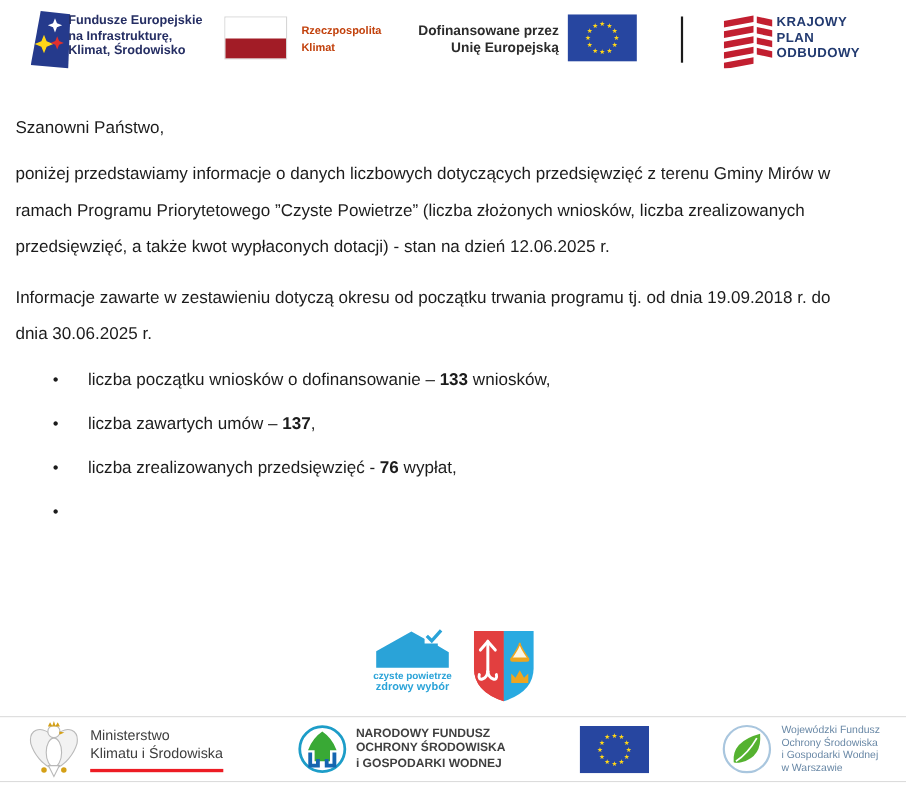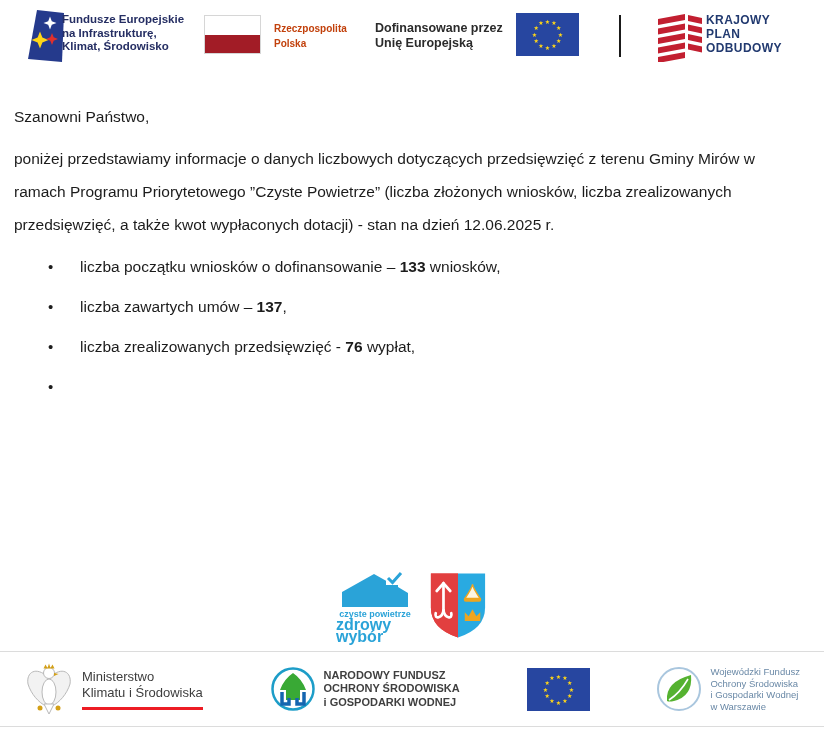--- a/index.html
+++ b/index.html
@@ -15,45 +15,45 @@
 
   
   .header { position:relative; height:84px; }
   .abs { position:absolute; }
 
   .fe-text { left:62px; top:13px; font-size:11.5px; font-weight:700; color:#252e63; line-height:13.5px; }
   .pl-flag { left:204px; top:15px; width:57px; height:39px; border:1px solid #d6d6d6; }
   .pl-flag .w { height:50%; background:#ffffff; }
   .pl-flag .r { height:50%; background:#a21c26; }
   .pl-text { left:274px; top:21px; font-size:10px; font-weight:700; color:#c2410c; line-height:15px; }
-  .euf-text { left:375px; top:21px; width:133px; text-align:left; font-size:12.5px; font-weight:700; color:#2b2b2b; line-height:15px; }
+  .euf-text { left:375px; top:21px; width:133px; text-align:right; font-size:12.5px; font-weight:700; color:#2b2b2b; line-height:15px; }
   .eu-flag-header { left:516px; top:13px; }
   .vdivider { left:619px; top:15px; width:2px; height:42px; background:#1a1a1a; }
   .kpo-icon { left:658px; top:12px; }
   .kpo-text { left:706px; top:13px; font-size:12px; font-weight:700; color:#223a70; line-height:14px; letter-spacing:0.4px; }
 
   
   .content { padding:0 30px 0 14px; }
   .salutation { margin-top:21px; font-size:15.5px; line-height:24px; }
   .para { margin-top:13px; font-size:15.5px; line-height:33px; max-width:772px; }
   .bullets { margin-top:10px; list-style:none; }
   .bullets li { display:flex; margin-top:9px; line-height:31px; font-size:15.5px; }
   .bullet-dot { width:32px; margin-left:34px; flex:0 0 auto; text-align:left; }
   .bullet-dot::before { content:"•"; font-size:15px; }
   .b { font-weight:700; }
 
   
   .mid-logos { position:absolute; left:0; right:0; top:570px; height:76px;
                display:flex; justify-content:center; gap:14px; }
   .cp-logo { display:flex; flex-direction:column; align-items:center; width:78px; }
   .cp-line1 { font-size:9px;  font-weight:800; color:#2aa3d8; line-height:10px; margin-top:1px; }
-  .cp-line2 { font-size:16px; font-weight:800; color:#2aa3d8; line-height:12px; }
-
-  
-  .footer { position:absolute; left:0; right:0; top:651px; height:76px;
+  .cp-line2 { font-size:10px; font-weight:800; color:#2aa3d8; line-height:12px; }
+
+  
+  .footer { position:absolute; left:0; right:0; top:651px; height:60px;
             border-top:1px solid #dcdcdc; border-bottom:1px solid #dcdcdc;
             display:flex; align-items:center; justify-content:space-between;
             padding:0 24px; background:#ffffff; }
   .flogo { display:flex; align-items:center; gap:8px; }
   .ministry-text { font-size:13px; color:#3d3d3d; line-height:16.5px; }
   .ministry-rule { height:3px; background:#ed1c24; margin-top:5px; }
   .nfos-text { font-size:11px; font-weight:700; color:#3f3f3f; line-height:13.5px; }
   .wfos-text { font-size:9.5px; color:#6988a6; line-height:11.5px; }
 </style>
 </head>
@@ -74,21 +74,21 @@
       <div>na Infrastrukturę,</div>
       <div>Klimat, Środowisko</div>
     </div>
 
     <div class="abs pl-flag">
       <div class="w"></div>
         <div class="r"></div>
     </div>
     <div class="abs pl-text">
       <div>Rzeczpospolita</div>
-      <div>Polska</div>
+      <div>Klimat</div>
     </div>
 
     <div class="abs euf-text">
       <div>Dofinansowane przez</div>
       <div>Unię Europejską</div>
     </div>
 
     <svg class="abs eu-flag-header" width="63" height="43" viewBox="0 0 63 43">
       <rect x="0" y="0" width="63" height="43" fill="#2746a0"></rect>
       <g fill="#ffd617" font-size="6" text-anchor="middle" font-family="DejaVu Sans">
@@ -125,20 +125,21 @@
     <div class="abs kpo-text">
       <div>KRAJOWY</div>
       <div>PLAN</div>
       <div>ODBUDOWY</div>
     </div>
   </div>
 
   <div class="content">
     <p class="salutation">Szanowni Państwo,</p>
     <p class="para">poniżej przedstawiamy informacje o danych liczbowych dotyczących przedsięwzięć z terenu Gminy Mirów w ramach Programu Priorytetowego ”Czyste Powietrze” (liczba złożonych wniosków, liczba zrealizowanych przedsięwzięć, a także kwot wypłaconych dotacji) - stan na dzień 12.06.2025 r.</p>
+    <p class="para">Informacje zawarte w zestawieniu dotyczą okresu od początku trwania programu tj. od dnia 19.09.2018 r. do dnia 30.06.2025 r.</p>
 
     <ul class="bullets">
       <li>
         <span class="bullet-dot"></span>
         <span><span>liczba początku wniosków o dofinansowanie – </span><span class="b">133</span><span> wniosków,</span></span>
       </li>
       <li>
         <span class="bullet-dot"></span>
         <span><span>liczba zawartych umów – </span><span class="b">137</span><span>,</span></span>
       </li>

